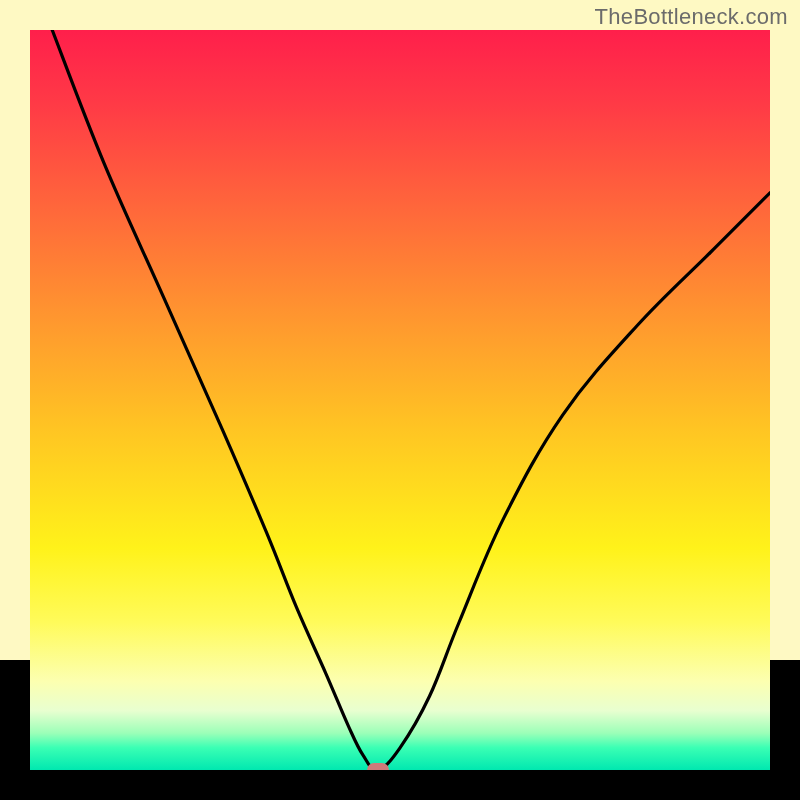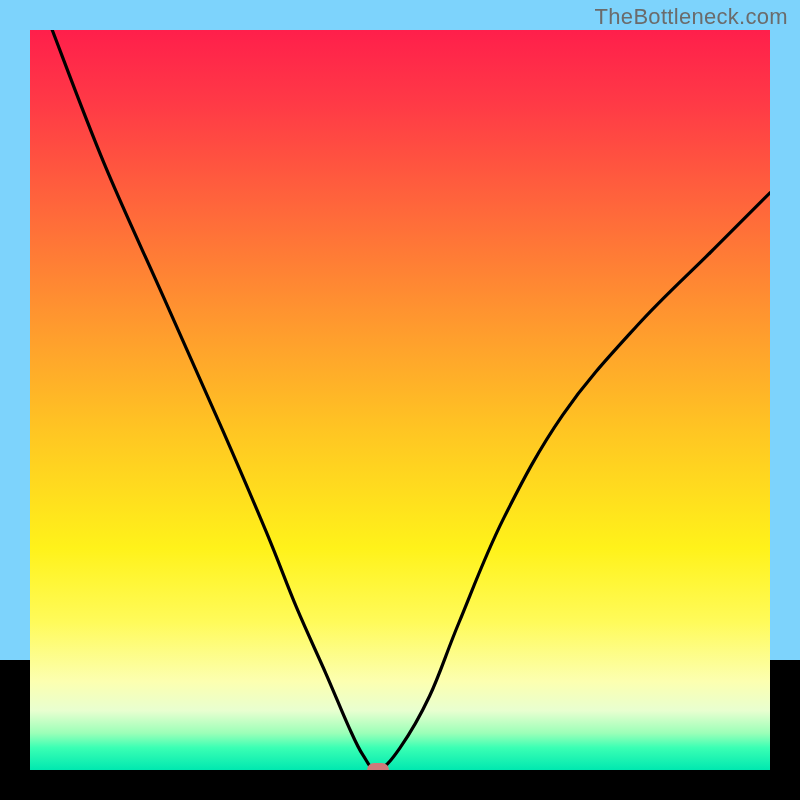--- a/index.html
+++ b/index.html
@@ -8,21 +8,21 @@
     width: 800px;
     height: 800px;
     background: #000;
     overflow: hidden;
     font-family: Arial, Helvetica, sans-serif;
   }
   .frame {
     position: relative;
     width: 800px;
     height: 660px;
-    background: #7dd3fc;
+    background: #fef9c3;
   }
   .watermark {
     position: absolute;
     top: 4px;
     right: 12px;
     color: #6b6b6b;
     font-size: 22px;
     font-weight: 500;
     letter-spacing: 0.3px;
     z-index: 10;

